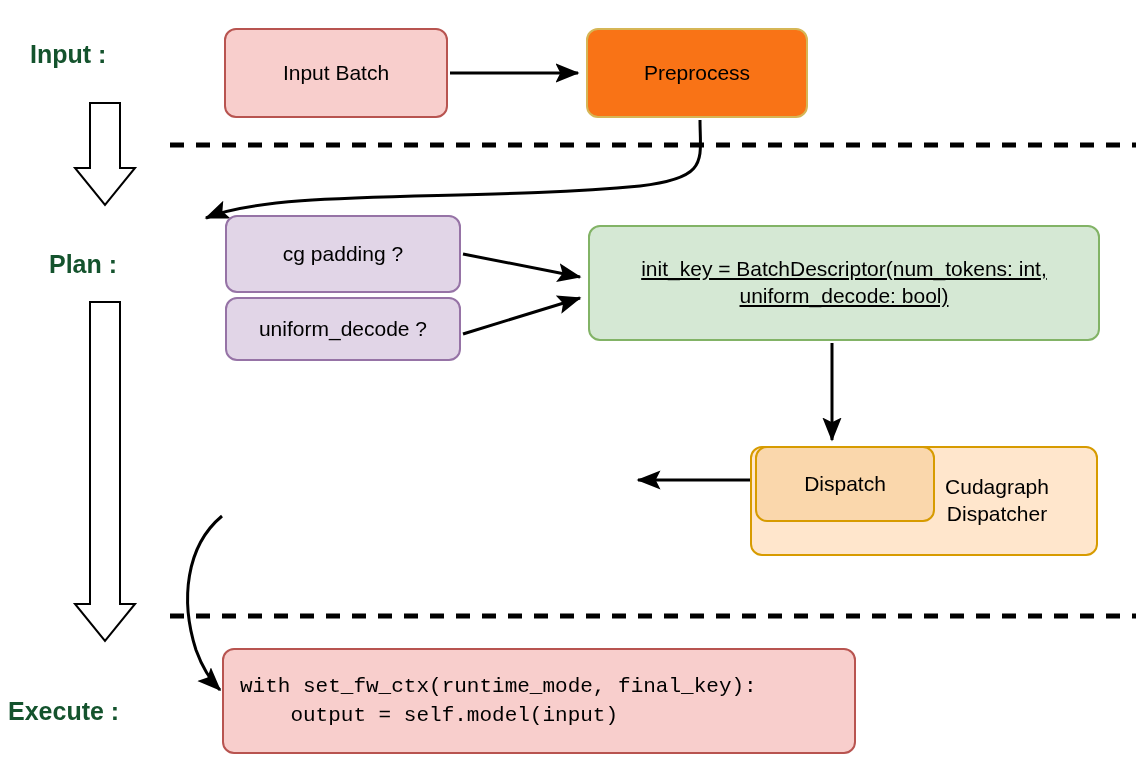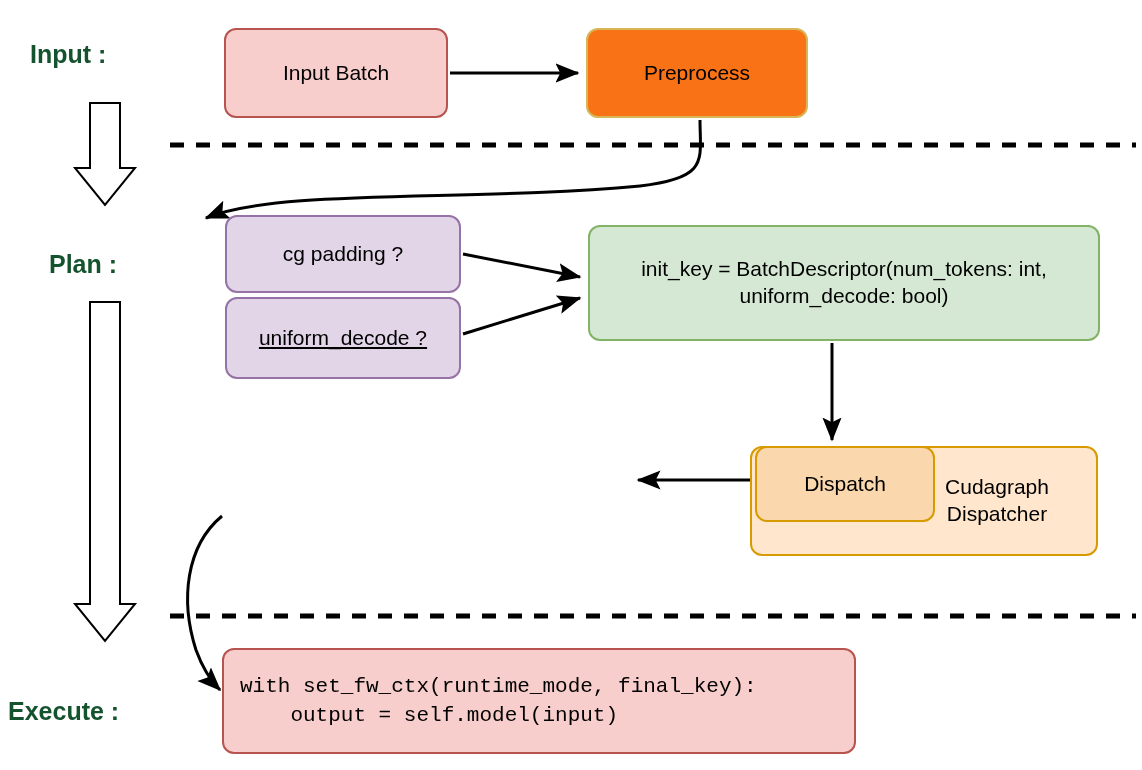--- a/index.html
+++ b/index.html
@@ -110,23 +110,23 @@
   <div class="stage-label" style="left:30px; top:40px;">Input :</div>
   <div class="stage-label" style="left:40px; top:250px;margin-left:9px;">Plan :</div>
   <div class="stage-label" style="left:8px; top:663px;margin-top:34px;">Execute :</div>
 
   <div class="node node-pink" style="left:224px; top:28px; width:224px; height:90px;">Input Batch</div>
 
   <div class="node node-yellow" style="left:586px; top:28px; width:222px; height:90px;">Preprocess</div>
 
   <div class="node node-purple" style="left:225px; top:215px; width:236px; height:78px;">cg padding ?</div>
 
-  <div class="node node-purple" style="left:225px; top:297px; width:236px; height:82px;text-decoration:underline;">uniform_decode ?</div>
+  <div class="node node-purple" style="left:225px; top:297px; width:236px; height:64px;">uniform_decode ?</div>
 
-  <div class="node node-green" style="left:588px; top:225px; width:512px; height:116px;">init_key = BatchDescriptor(num_tokens: int, uniform_decode: bool)</div>
+  <div class="node node-green" style="left:588px; top:225px; width:512px; height:116px;text-decoration:underline;">init_key = BatchDescriptor(num_tokens: int, uniform_decode: bool)</div>
 
   <div class="node node-orange-outer" style="left:750px; top:446px; width:348px; height:110px;">
     <span class="outer-label">Cudagraph Dispatcher</span>
   </div>
 
   <div class="node node-orange-inner" style="left:755px; top:446px; width:180px; height:76px;">Dispatch</div>
 
 
   <div class="node node-pink code" style="left:222px; top:648px; width:634px; height:106px;">with set_fw_ctx(runtime_mode, final_key):
     output = self.model(input)</div>

